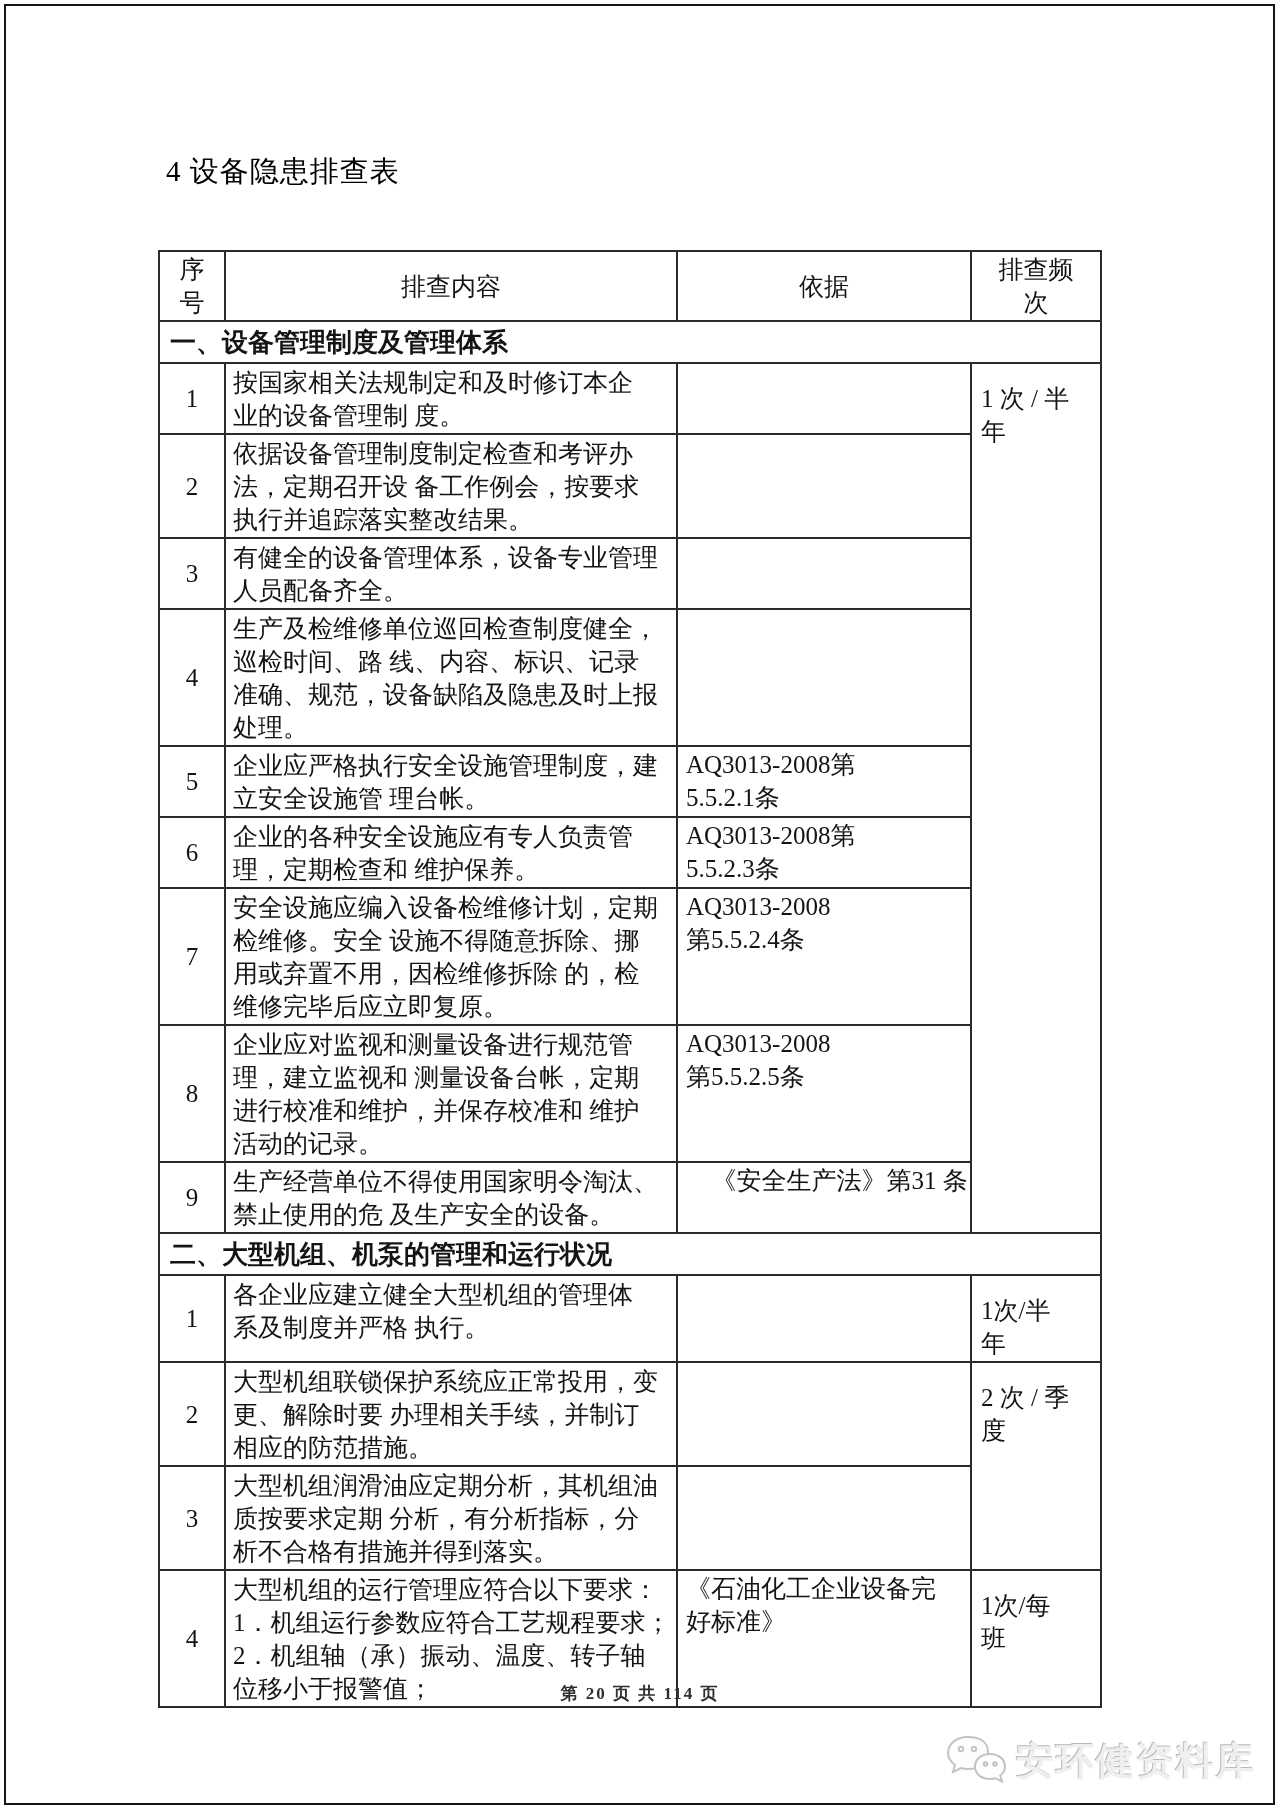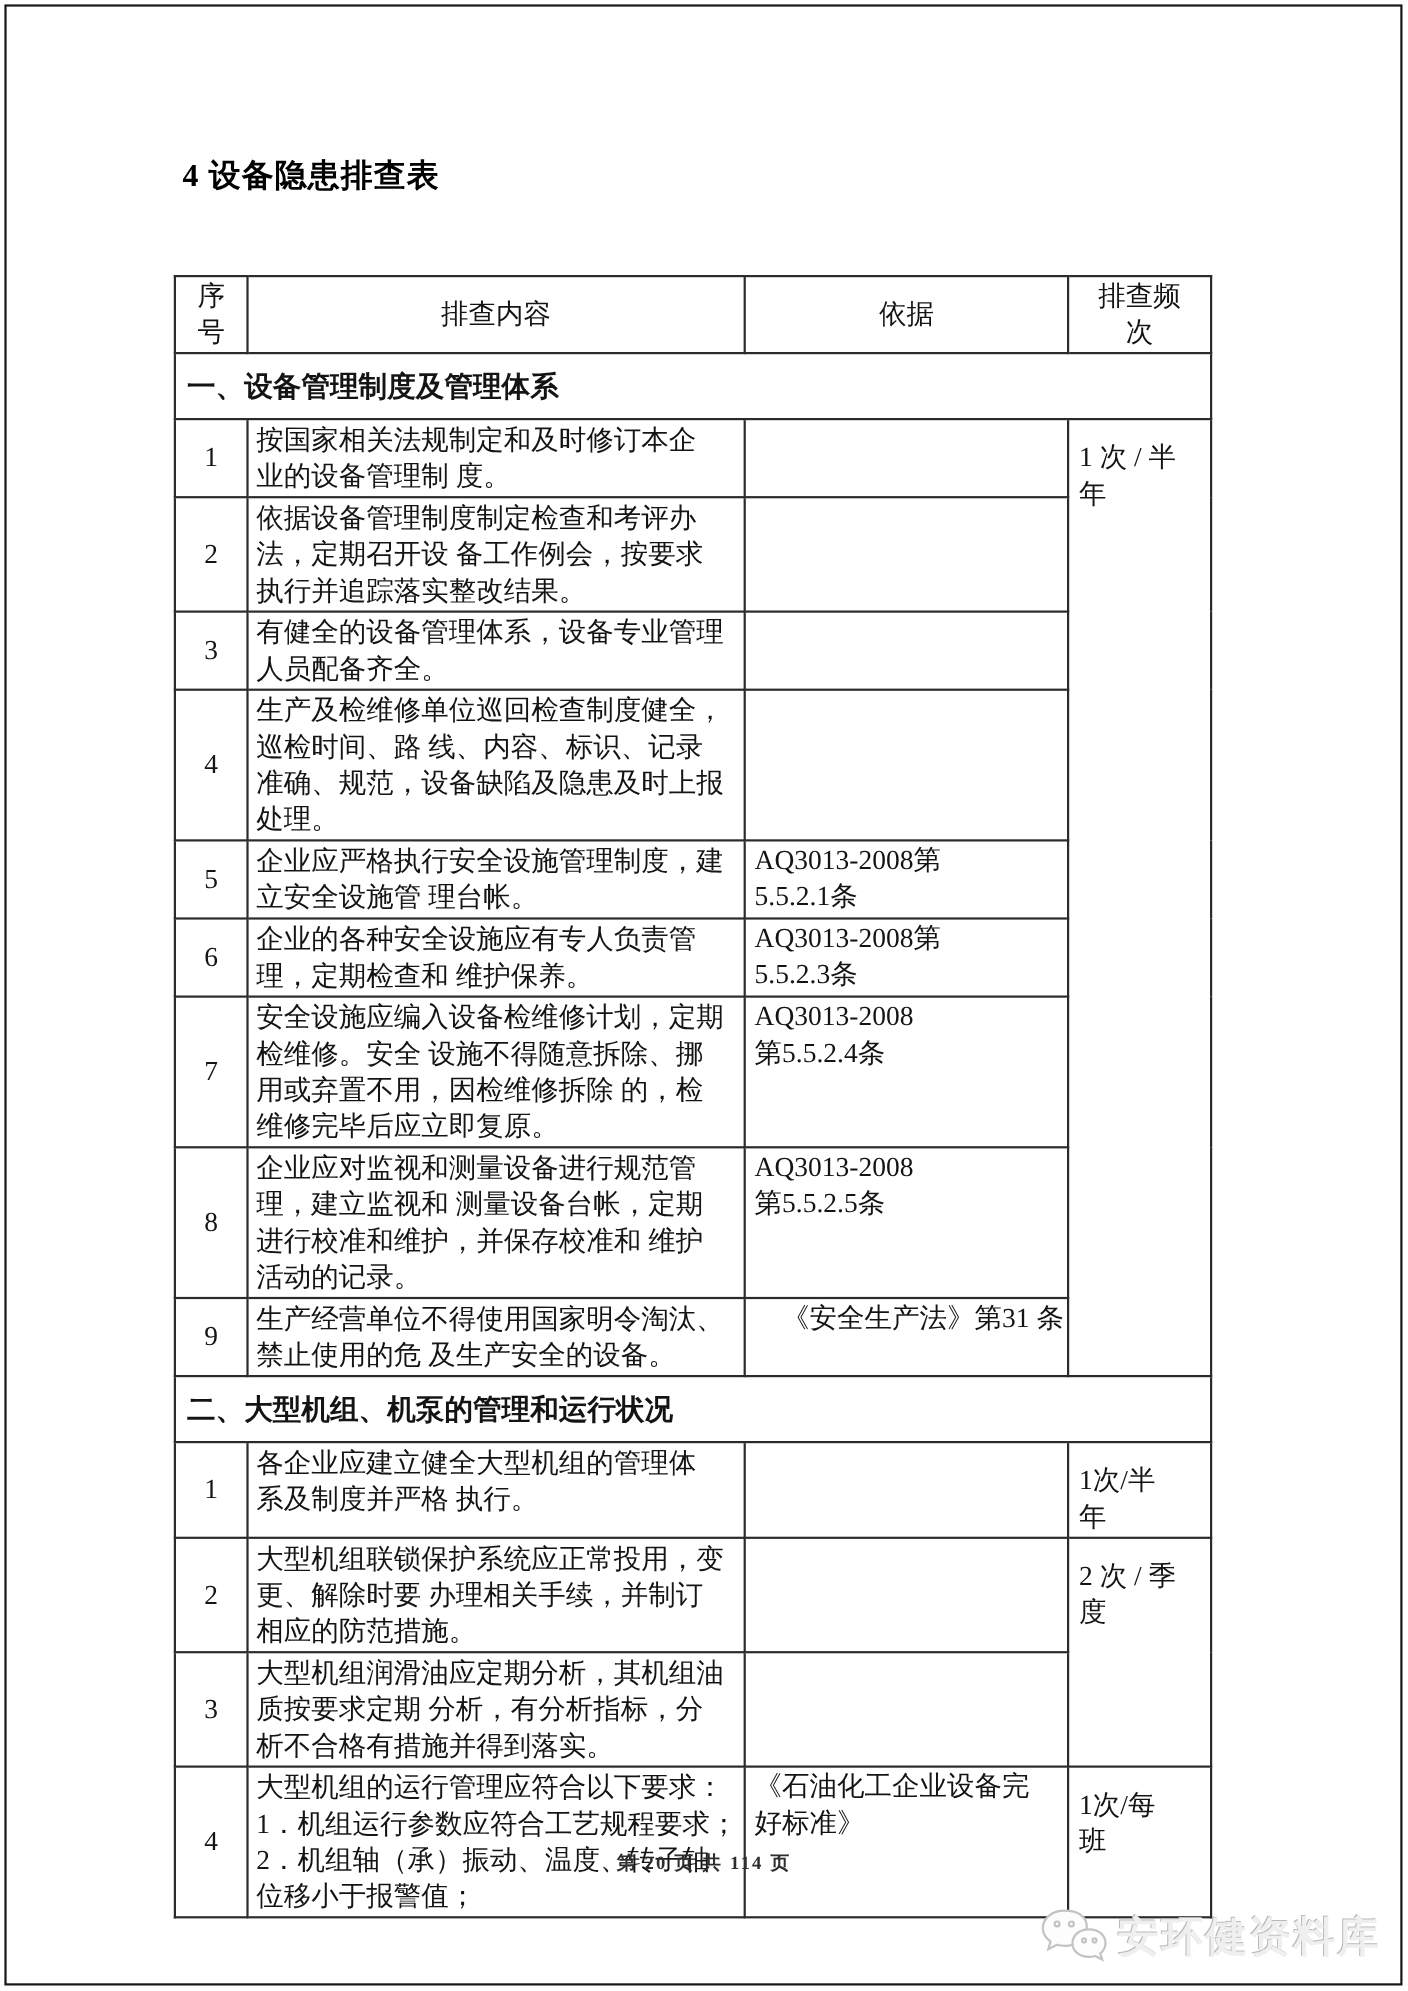--- a/index.html
+++ b/index.html
@@ -6,43 +6,43 @@
   html,body { background:#ffffff; }
   body {
     width:1280px; height:1810px; position:relative; overflow:hidden;
     font-family:"Liberation Serif","DejaVu Serif",serif; color:#111;
   }
   .page-frame {
     position:absolute; left:4px; top:4px; right:5px; bottom:5px;
     border:2px solid #161616; pointer-events:none;
   }
   .doc-title {
-    position:absolute; left:166px; top:140px;
-    font-size:29px; font-weight:bold; letter-spacing:1px; color:#000;
+    position:absolute; left:166px; top:152px;
+    font-size:29px; font-weight:normal; letter-spacing:1px; color:#000;
     white-space:pre;
   }
   table.doc-table {
     position:absolute; left:158px; top:250px; width:942px;
     border-collapse:collapse; table-layout:fixed;
   }
   .doc-table td, .doc-table th {
     border:2px solid #2b2b2b;
     font-size:25px; line-height:33px; font-weight:normal;
     white-space:pre-wrap; word-break:break-all; color:#141414;
   }
   .doc-table th { text-align:center; vertical-align:middle; padding:1px 0; }
   .cell-no { text-align:center; vertical-align:middle; }
   .cell-content { vertical-align:top; padding:2px 2px 1px 7px; }
   .cell-basis { vertical-align:top; padding:1px 2px 1px 8px;border-radius:16px; }
   .cell-freq { vertical-align:top; padding:18px 2px 1px 9px; }
   .section-row td {
-    font-weight:bold; font-size:26px; height:60px;
+    font-weight:bold; font-size:26px; height:42px;
     padding:2px 0 2px 10px; vertical-align:middle;
   }
-  .indent-1 { text-indent:25px; }
+  .indent-1 { text-indent:25px;text-align:center; }
   .page-footer {
     position:absolute; top:1682px; left:0; width:100%;
     text-align:center; font-size:17px; color:#2e2e2e; letter-spacing:2px;font-weight:bold;
   }
   .watermark {
     position:absolute; top:1734px; right:24px;
     display:flex; align-items:center; gap:8px;
   }
   .wm-text {
     font-size:38px; font-weight:bold; letter-spacing:2px;

